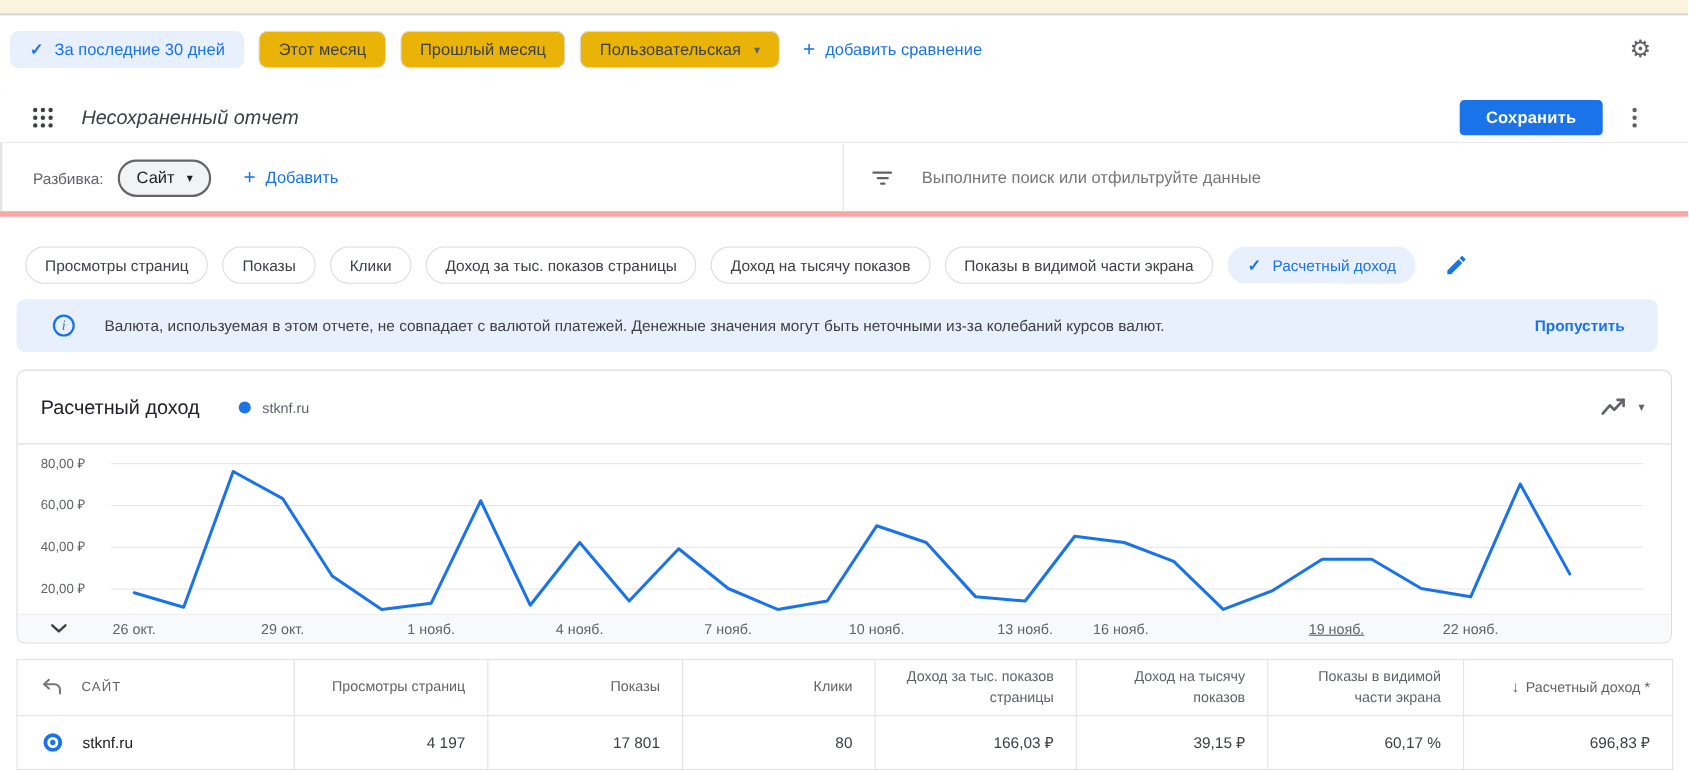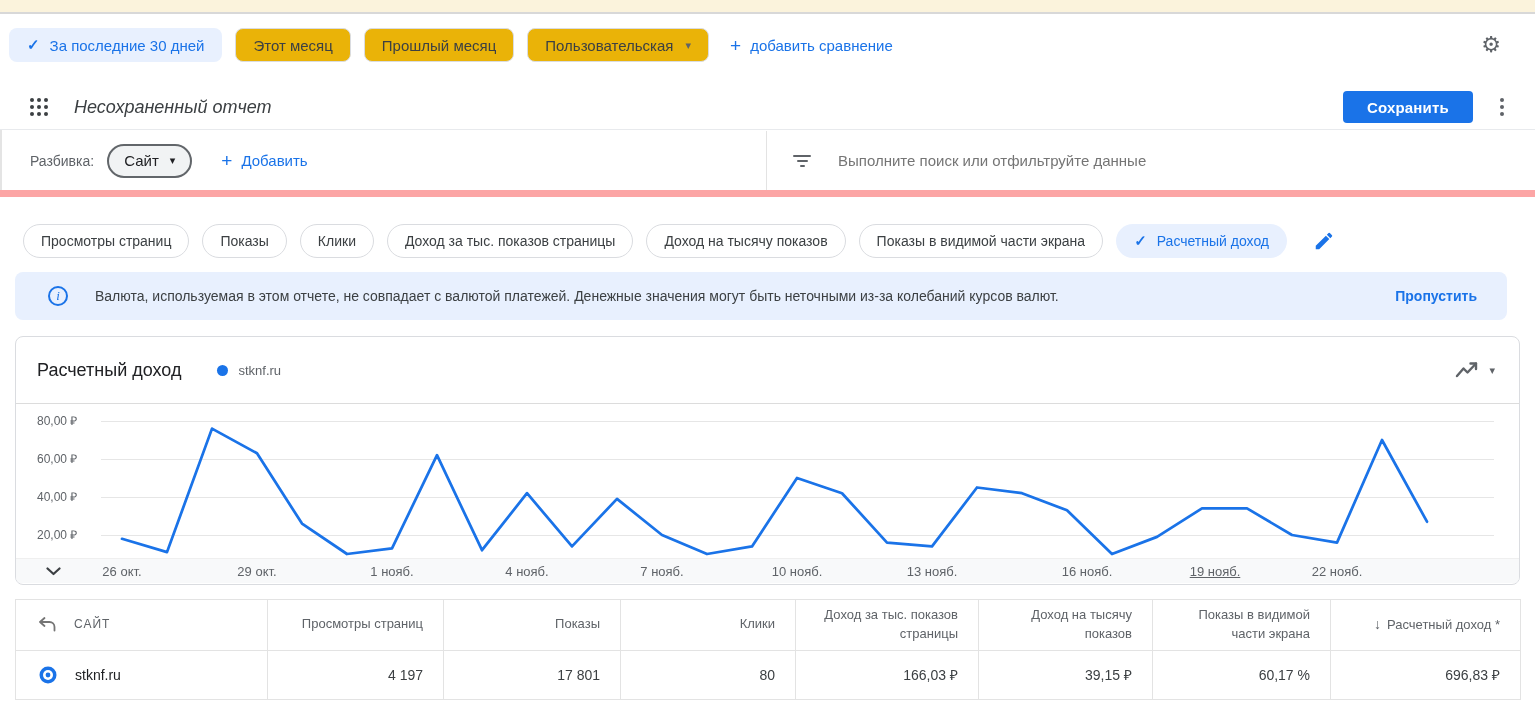--- a/index.html
+++ b/index.html
@@ -17,31 +17,31 @@
           border-radius:8px; font-size:15px; color:#3c4043; background:#eab308; cursor:pointer; white-space:nowrap; }
   .chip--selected { background:var(--chip-bg,#e8f0fe); border-color:transparent; color:var(--accent,#1a73e8); }
   .check-glyph { font-size:15px; font-weight:bold; }
   .caret-glyph { font-size:11px; color:#5f6368; margin-left:2px; }
   .link-btn { display:inline-flex; align-items:center; gap:9px; color:var(--accent,#1a73e8); font-size:15px; cursor:pointer; margin-left:8px; white-space:nowrap; }
   .plus-glyph { font-size:19px; line-height:1; font-weight:normal; }
   .gear-btn { margin-left:auto; font-size:22px; color:#5f6368; cursor:pointer; line-height:1; }
 
   
   .report-header { position:absolute; top:85px; left:0; right:0; height:45px; display:flex; align-items:center;
-                   padding:0 27px 0 30px; border-bottom:1px solid #e8eaed; background:#fff; }
+                   padding:0 43px 0 30px; border-bottom:1px solid #e8eaed; background:#fff; }
   .grid-icon { display:grid; grid-template-columns:repeat(3,4px); grid-template-rows:repeat(3,4px); gap:3px; cursor:pointer; }
   .grid-icon i { width:4px; height:4px; border-radius:50%; background:#3c4043; }
   .report-title { font-style:italic; font-size:18px; color:#3c4043; margin-left:26px; }
   .save-btn { margin-left:auto; height:32px; padding:0 24px; background:var(--accent,#1a73e8); color:#fff; border:none;
               border-radius:4px; font-size:15px; font-family:inherit; font-weight:bold; letter-spacing:.2px; cursor:pointer; }
   .kebab { margin-left:23px; display:flex; flex-direction:column; gap:3px; cursor:pointer; padding:4px; }
   .kebab i { width:4px; height:4px; border-radius:50%; background:#5f6368; }
 
   
-  .breakdown-row { position:absolute; top:131px; left:0; right:0; height:66px; border-bottom:7px solid #fca5a5; display:flex; }
+  .breakdown-row { position:absolute; top:131px; left:0; right:0; height:66px; border-bottom:5px solid #fca5a5; display:flex; }
   .breakdown-left { display:flex; align-items:center; padding-left:30px; width:766px; }
   .breakdown-label { font-size:14px; color:#5f6368; }
   .dim-pill { display:inline-flex; align-items:center; gap:11px; height:34px; padding:0 15px; margin-left:13px;
               border:2px solid #62666a; border-radius:17px; background:#f1f3f4; font-size:15px; color:#202124; cursor:pointer; }
   .dim-caret { font-size:11px; color:#202124; }
   .add-dim { margin-left:29px; }
   .v-divider { width:1px; background:#e3e3e3; height:100%; }
   .breakdown-right { flex:1; display:flex; align-items:center; padding-left:25px; gap:26px; }
   .filter-icon { display:flex; flex-direction:column; align-items:center; gap:3px; width:20px; cursor:pointer; }
   .filter-icon i { height:2px; background:#5f6368; border-radius:1px; }
@@ -240,21 +240,21 @@
           <path d="M1.5 1.5 L7.5 7 L13.5 1.5" fill="none" stroke="#3c4043" stroke-width="2.2" stroke-linecap="round" stroke-linejoin="round"></path>
         </svg>
       </span>
     <span class="xtick" style="left: 61px;">26 окт.</span>
         <span class="xtick" style="left: 196px;">29 окт.</span>
         <span class="xtick" style="left: 331px;">1 нояб.</span>
         <span class="xtick" style="left: 466px;">4 нояб.</span>
         <span class="xtick" style="left: 601px;">7 нояб.</span>
         <span class="xtick" style="left: 736px;">10 нояб.</span>
         <span class="xtick" style="left: 871px;">13 нояб.</span>
-        <span class="xtick" style="left: 1026px;">16 нояб.</span>
+        <span class="xtick" style="left: 958px;">16 нояб.</span>
         <span class="xtick" style="left: 1154px; text-decoration: underline;">19 нояб.</span>
         <span class="xtick" style="left: 1276px;">22 нояб.</span>
       </div>
   </div>
 
   <table class="data-table">
     <colgroup>
       <col style="width:252px">
         <col style="width:176px">
         <col style="width:177px">

